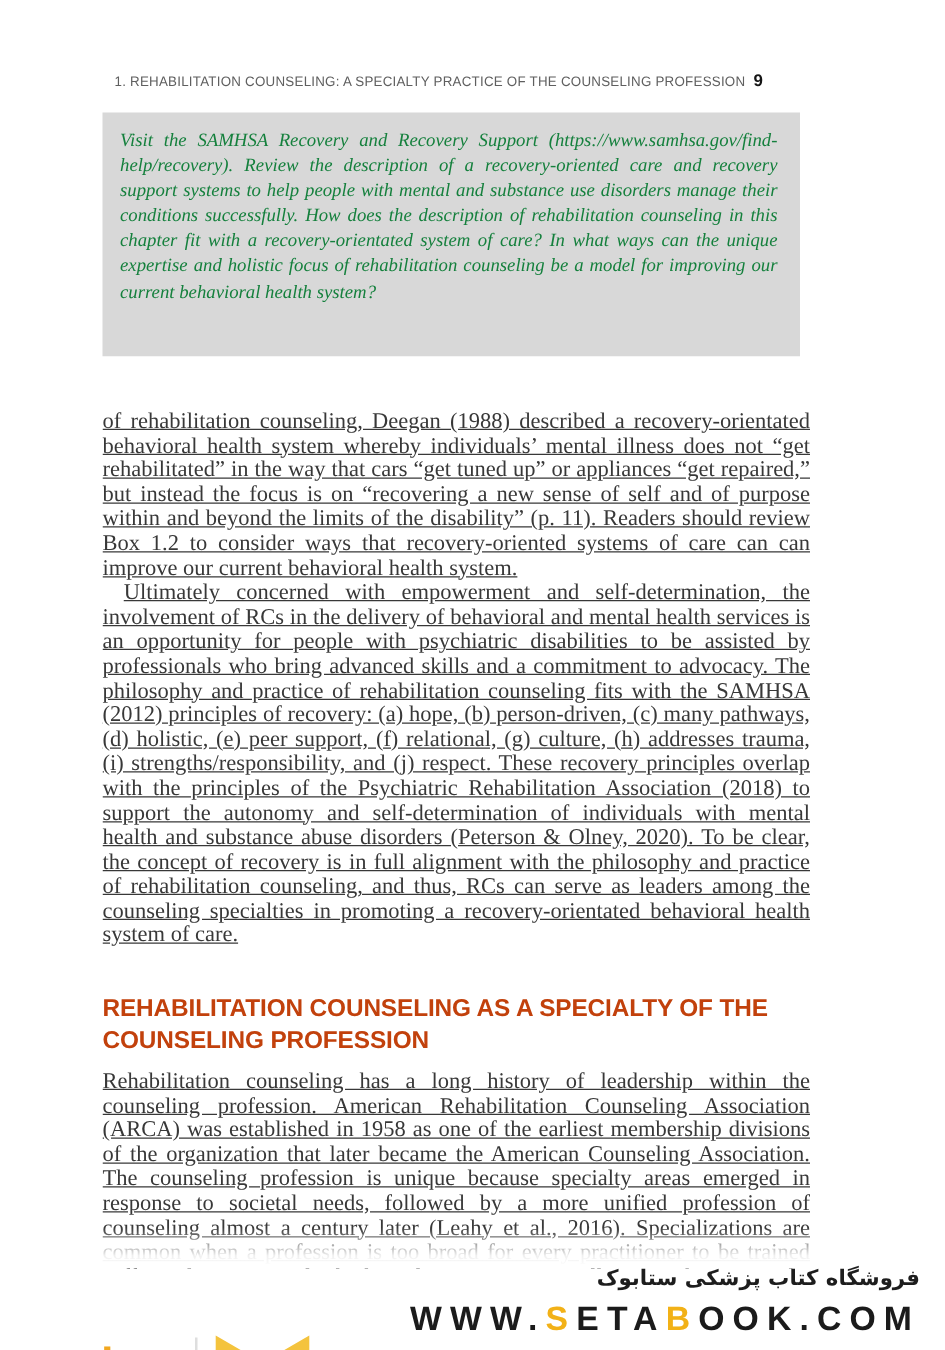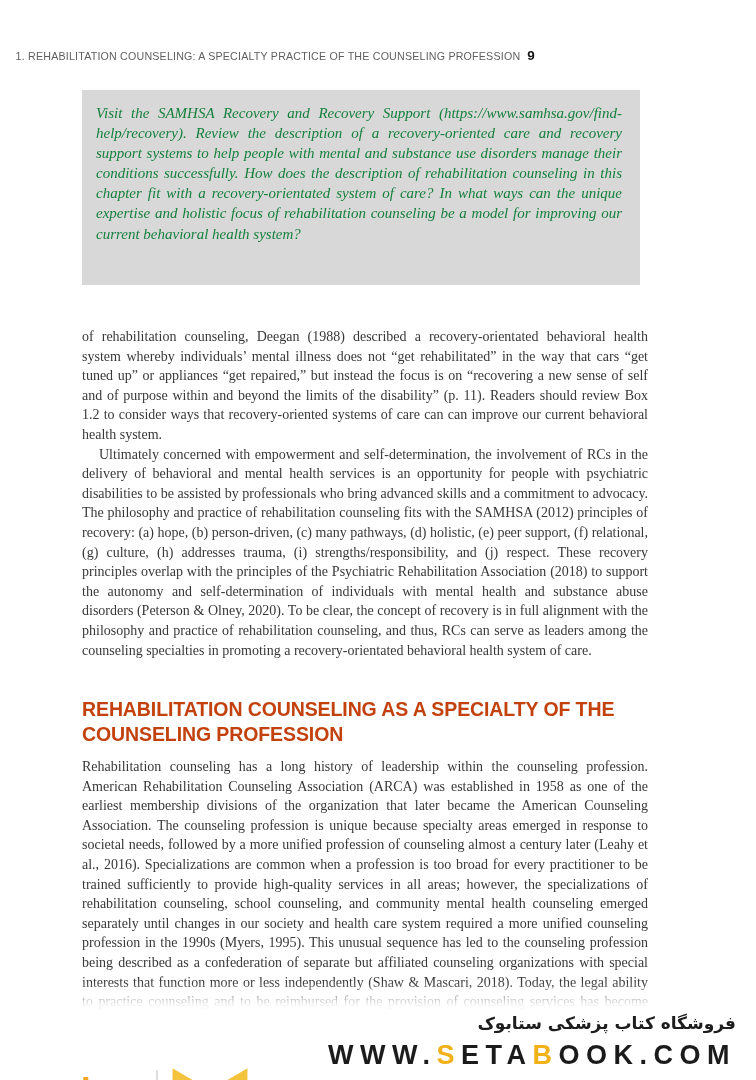--- a/index.html
+++ b/index.html
@@ -4,21 +4,21 @@
 <style>
   * { margin:0; padding:0; box-sizing:border-box; }
   html,body { background:#fff; }
   .page {
     position:relative; width:756px; height:1080px; background:#ffffff;
     overflow:hidden; font-family:"Liberation Serif", serif;
   }
 
   
   .running-head {
-    position:absolute; top:46px; left:0; width:686px; text-align:left;
+    position:absolute; top:56px; left:0; width:686px; text-align:center;
     font-family:"Liberation Sans", sans-serif; white-space:nowrap;
   }
   .running-title {
     font-size:11px; color:#5f5f5f; letter-spacing:0.2px;
     display:inline-block; transform:scaleX(0.97); transform-origin:right center;
   }
   .page-number { font-size:13.5px; font-weight:bold; color:#141414; margin-left:7px; }
 
   
   .activity-box {
@@ -33,21 +33,21 @@
   .activity-box p {
     font-size:15px; line-height:1.34; color:#15803d; text-align:justify;font-style:italic;
   }
 
   
   .main-text {
     position:absolute; left:82px; top:327px; width:566px; height:688px;
     overflow:hidden;
   }
   .main-text p {
-    font-size:14px; line-height:19.6px; color:#383838; text-align:justify;
+    font-size:18px; line-height:19.6px; color:#383838; text-align:justify;text-decoration:underline;
   }
   .main-text p.indent { text-indent:17px; }
   .main-text h1 {
     font-family:"Liberation Sans", sans-serif; font-weight:bold;
     font-size:19.5px; line-height:25px; color:#c2410c; letter-spacing:-0.1px;
     margin:37px 0 10px 0;
   }
 
   .bottom-fade {
     position:absolute; left:0; top:982px; width:756px; height:32px;

